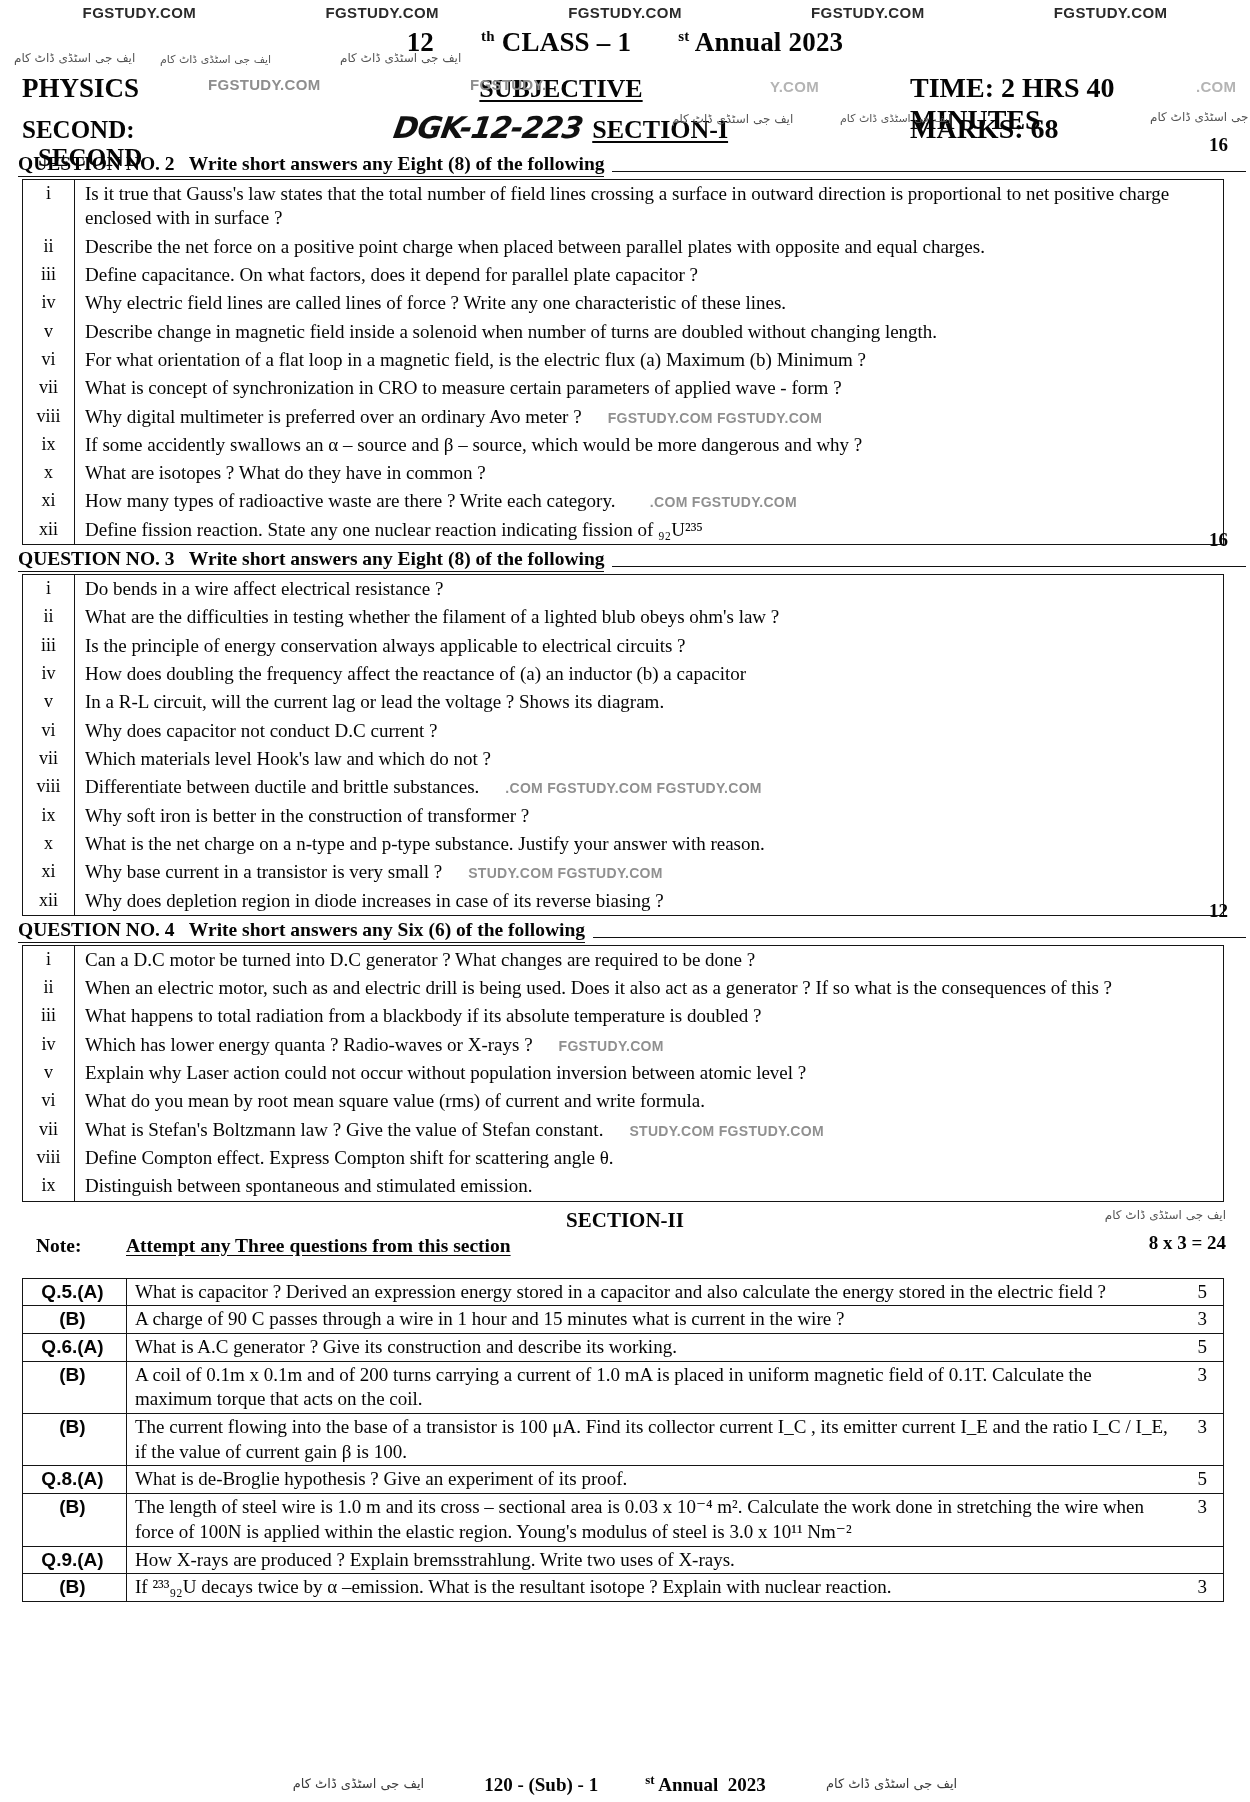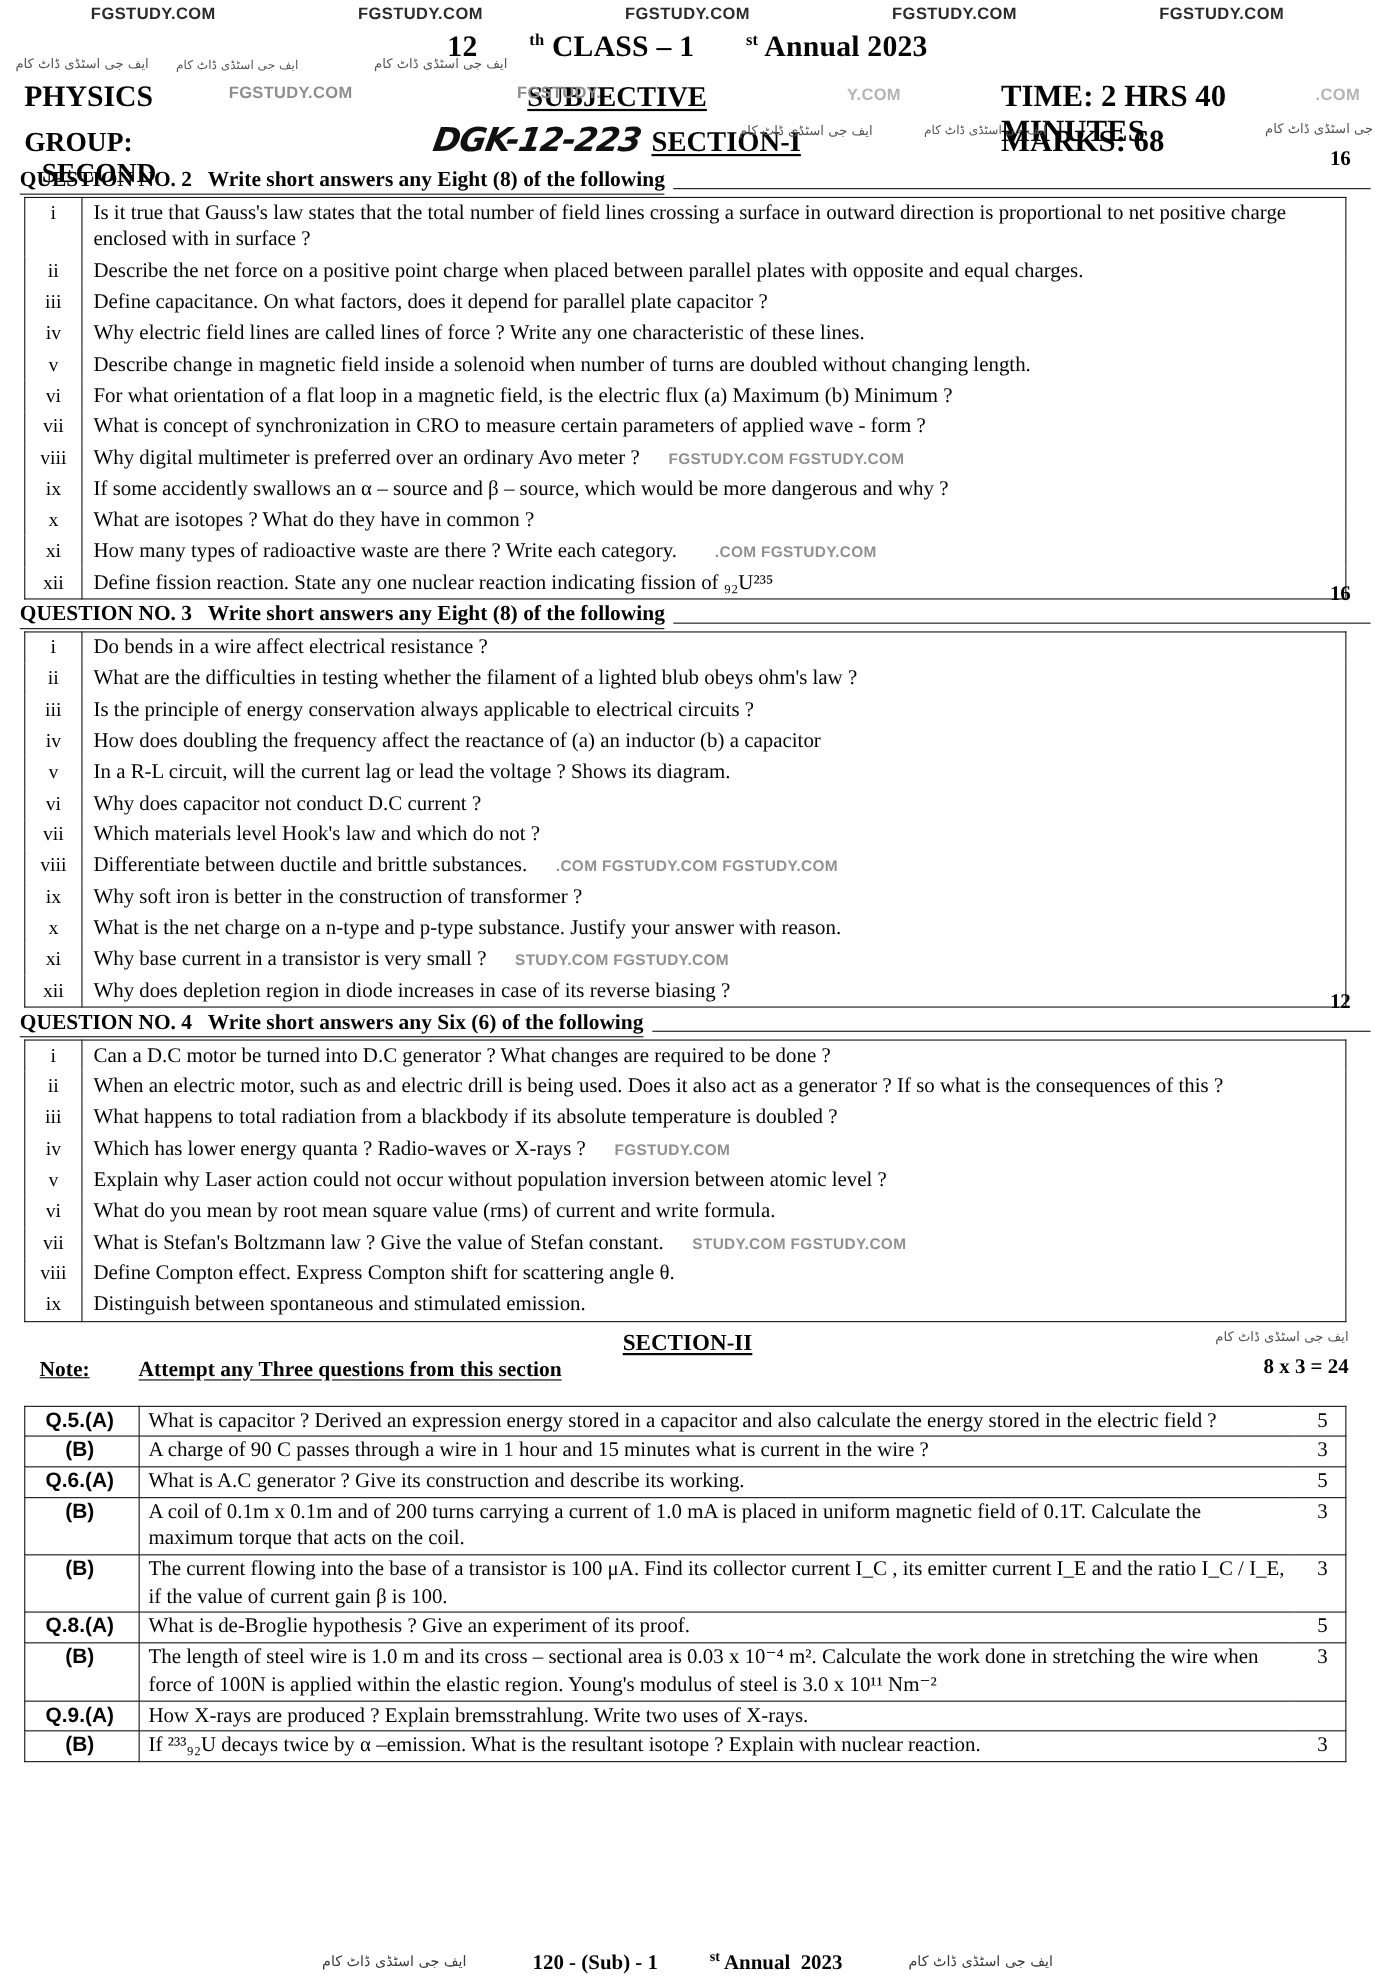--- a/index.html
+++ b/index.html
@@ -185,40 +185,39 @@
     margin-left: 26px;
     letter-spacing: .3px;
   }
 
   
   .sec2-wrap { position: relative; margin-top: 4px; height: 72px; }
   .sec2-title {
     text-align: center;
     font-weight: bold;
     font-size: 21px;
-    text-decoration: underline;
     text-underline-offset: 3px;
     padding-top: 2px;
   }
   .sec2-marks {
     position: absolute;
     right: 24px;
     top: 26px;
     font-weight: bold;
     font-size: 19px;
   }
   .note-row {
     display: flex;
     align-items: baseline;
     padding-left: 36px;
     font-weight: bold;
     font-size: 19.5px;
     margin-top: 2px;
   }
-  .note-row .nlabel { width: 90px; text-decoration: underline; }
+  .note-row .nlabel { width: 90px; }
   .note-row .ntext { text-decoration: underline; text-underline-offset: 3px; }
 
   table.s2 {
     width: 1202px;
     margin-left: 22px;
     border-collapse: collapse;
     table-layout: fixed;
   }
   table.s2 td {
     border: 1.4px solid #151515;
@@ -291,21 +290,21 @@
   <span class="urdu-ghost" style="left:840px; top:40px; font-size:11px;">ایف جی اسٹڈی ڈاٹ کام</span>
 
   <div class="meta-row">
     <div class="m-subject">PHYSICS</div>
     <div class="m-center"><u>SUBJECTIVE</u></div>
     <div class="m-right">TIME: 2 HRS 40 MINUTES</div>
   </div>
 
   <div class="meta-row">
     <div class="m-group">
-      <span>GROUP:</span>
+      <span>SECOND:</span>
       <span style="margin-left:16px;">SECOND</span>
     </div>
     <div class="m-center" style="display:flex; align-items:baseline; justify-content:center; gap:10px;">
       <span class="handwriting">DGK-12-223</span>
       <u>SECTION-I</u>
     </div>
     <div class="m-right">MARKS: 68</div>
   </div>
 </div>
 

